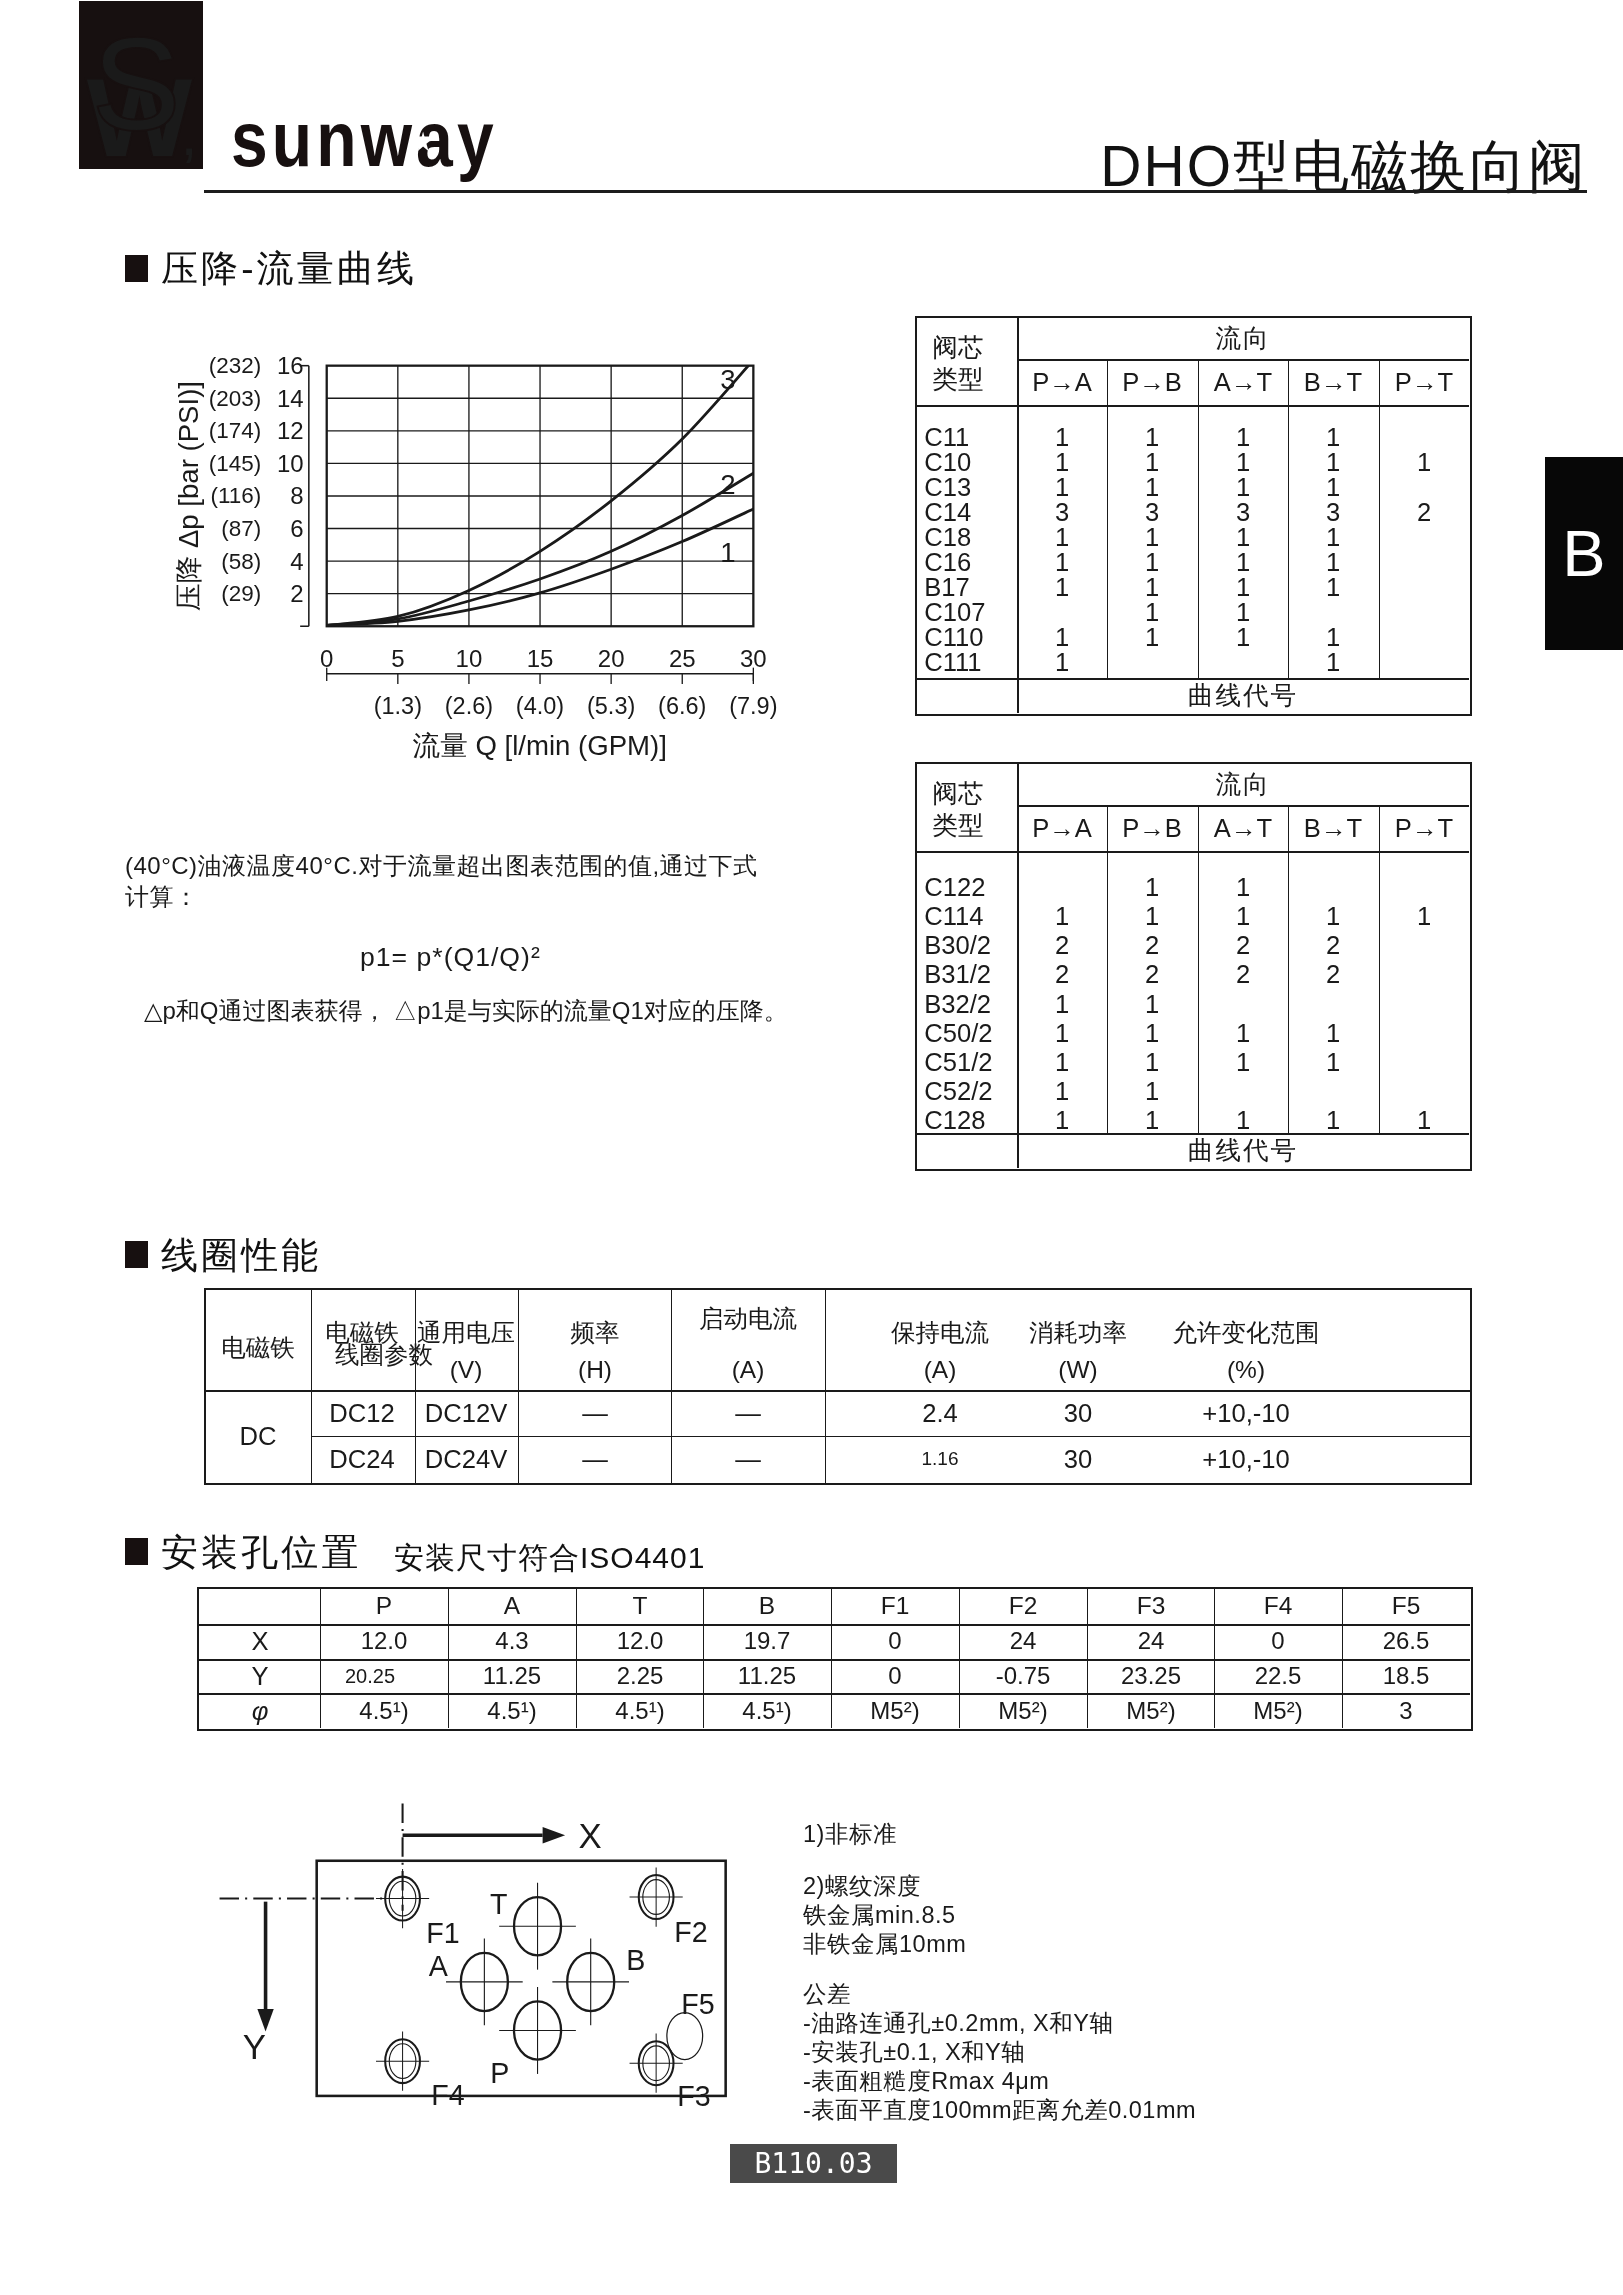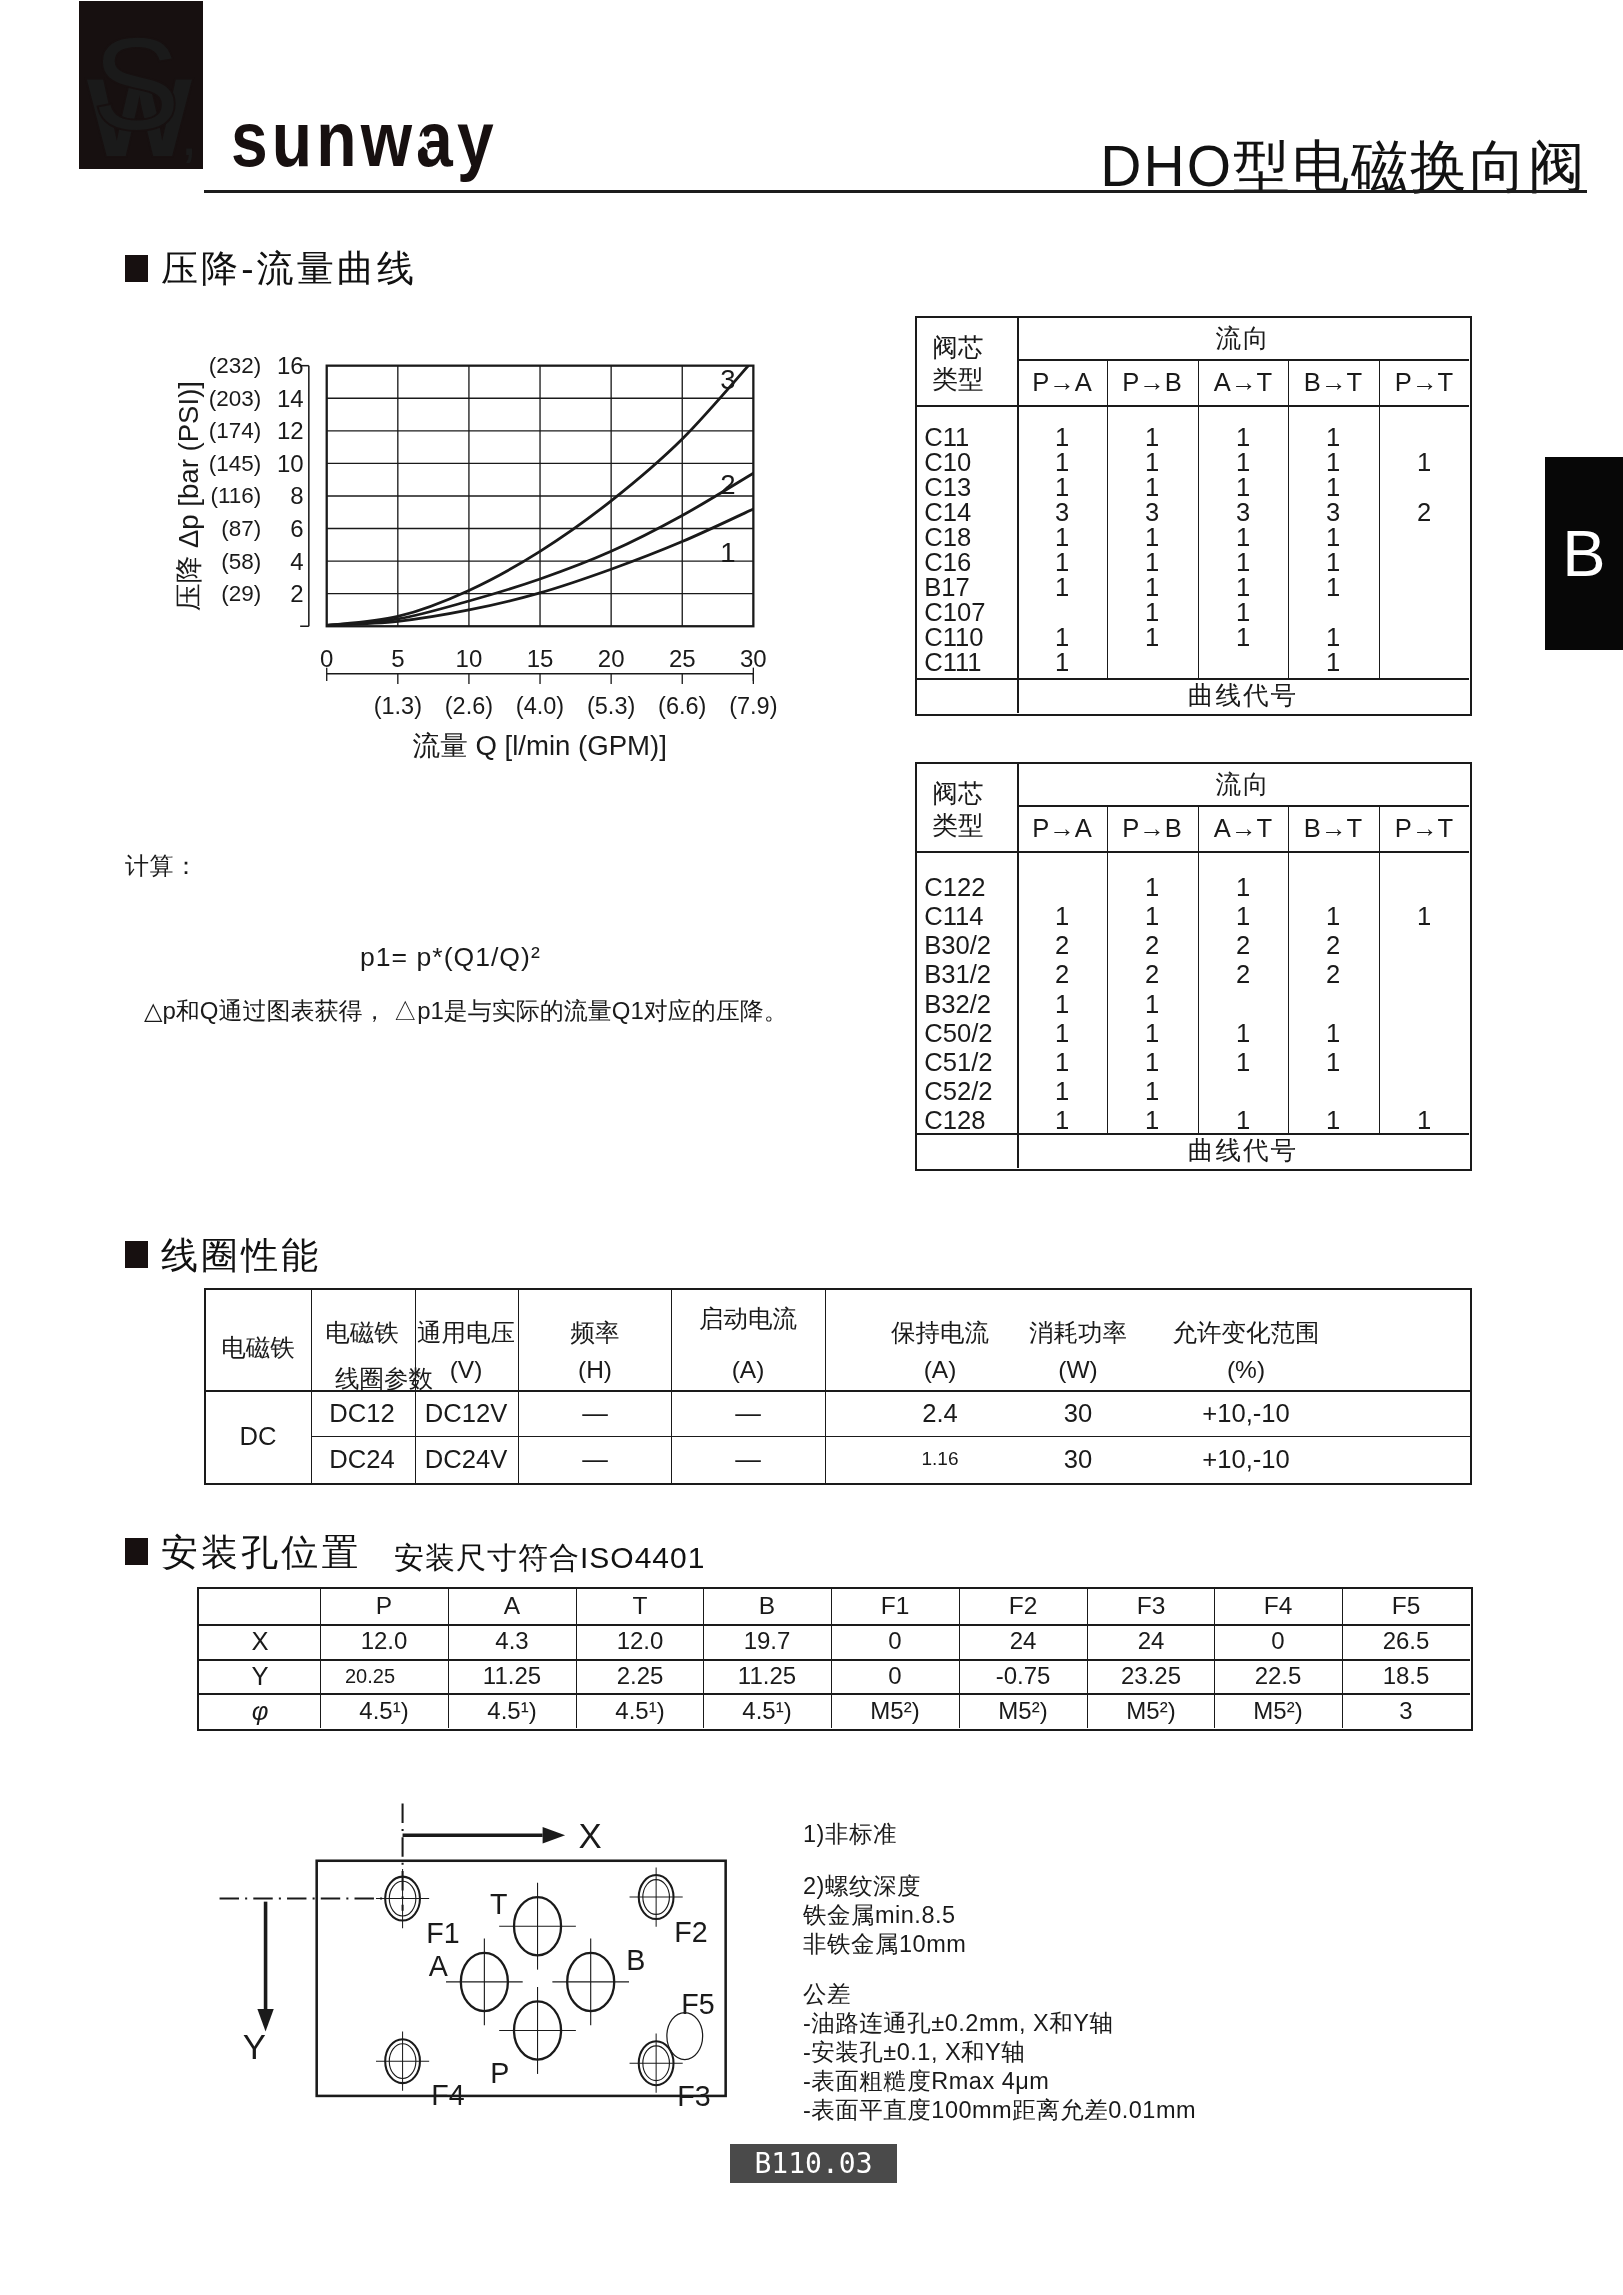--- a/index.html
+++ b/index.html
@@ -252,39 +252,40 @@
       <div style="position:absolute;left:7.2px;top:356px;transform:translateY(-50%);font-size:25.6px;">C128</div>
       <div style="position:absolute;left:145px;top:356px;transform:translate(-50%,-50%);font-size:25.6px;">1</div>
       <div style="position:absolute;left:235px;top:356px;transform:translate(-50%,-50%);font-size:25.6px;">1</div>
       <div style="position:absolute;left:326px;top:356px;transform:translate(-50%,-50%);font-size:25.6px;">1</div>
       <div style="position:absolute;left:416px;top:356px;transform:translate(-50%,-50%);font-size:25.6px;">1</div>
       <div style="position:absolute;left:507px;top:356px;transform:translate(-50%,-50%);font-size:25.6px;">1</div>
       <div style="position:absolute;left:100px;top:369px;width:452px;height:35px;display:flex;align-items:center;justify-content:center;font-size:25.6px;letter-spacing:2px;">曲线代号</div>
     </div>
 
   <div class="abs para">
+    <div>(40°C)油液温度40°C.对于流量超出图表范围的值,通过下式</div>
     <div>计算：</div>
   </div>
   <div class="abs formula">p1=  p*(Q1/Q)²</div>
   <div class="abs para-note">△p和Q通过图表获得， △p1是与实际的流量Q1对应的压降。</div>
 
   <div class="abs sec-bullet" style="left:125px;top:1241px;"></div>
   <div class="abs sec-title" style="left:161px;top:1231px;">线圈性能</div>
 
   <div id="coil" class="abs" style="left:204px;top:1288px;width:1268px;height:197px;border:2px solid #1a1a1a;box-sizing:border-box;">
       <div style="position:absolute;left:105px;top:0;width:1.3px;height:193px;background:#1a1a1a"></div>
       <div style="position:absolute;left:209px;top:0;width:1.3px;height:193px;background:#1a1a1a"></div>
       <div style="position:absolute;left:312px;top:0;width:1.3px;height:193px;background:#1a1a1a"></div>
       <div style="position:absolute;left:465px;top:0;width:1.3px;height:193px;background:#1a1a1a"></div>
       <div style="position:absolute;left:619px;top:0;width:1.3px;height:193px;background:#1a1a1a"></div>
       <div style="position:absolute;left:0;top:100px;width:1264px;height:2px;background:#1a1a1a"></div>
       <div style="position:absolute;left:105px;top:146px;width:1159px;height:1.3px;background:#1a1a1a"></div>
       <div style="position:absolute;left:52px;top:57px;transform:translate(-50%,-50%);font-size:24.5px;">电磁铁</div>
       <div style="position:absolute;left:156px;top:42px;transform:translate(-50%,-50%);font-size:24.5px;">电磁铁</div>
-      <div style="position:absolute;left:156px;top:88px;transform:translate(-50%,-50%);font-size:24.5px;padding-left:44px;">线圈参数</div>
+      <div style="position:absolute;left:156px;top:64px;transform:translate(-50%,-50%);font-size:24.5px;padding-left:44px;">线圈参数</div>
       <div style="position:absolute;left:260px;top:42px;transform:translate(-50%,-50%);font-size:24.5px;">通用电压</div>
       <div style="position:absolute;left:260px;top:80px;transform:translate(-50%,-50%);font-size:24.5px;">(V)</div>
       <div style="position:absolute;left:389px;top:42px;transform:translate(-50%,-50%);font-size:24.5px;">频率</div>
       <div style="position:absolute;left:389px;top:80px;transform:translate(-50%,-50%);font-size:24.5px;">(H)</div>
       <div style="position:absolute;left:542px;top:28px;transform:translate(-50%,-50%);font-size:24.5px;">启动电流</div>
       <div style="position:absolute;left:542px;top:80px;transform:translate(-50%,-50%);font-size:24.5px;">(A)</div>
       <div style="position:absolute;left:734px;top:42px;transform:translate(-50%,-50%);font-size:24.5px;">保持电流</div>
       <div style="position:absolute;left:734px;top:80px;transform:translate(-50%,-50%);font-size:24.5px;">(A)</div>
       <div style="position:absolute;left:872px;top:42px;transform:translate(-50%,-50%);font-size:24.5px;">消耗功率</div>
       <div style="position:absolute;left:872px;top:80px;transform:translate(-50%,-50%);font-size:24.5px;">(W)</div>

